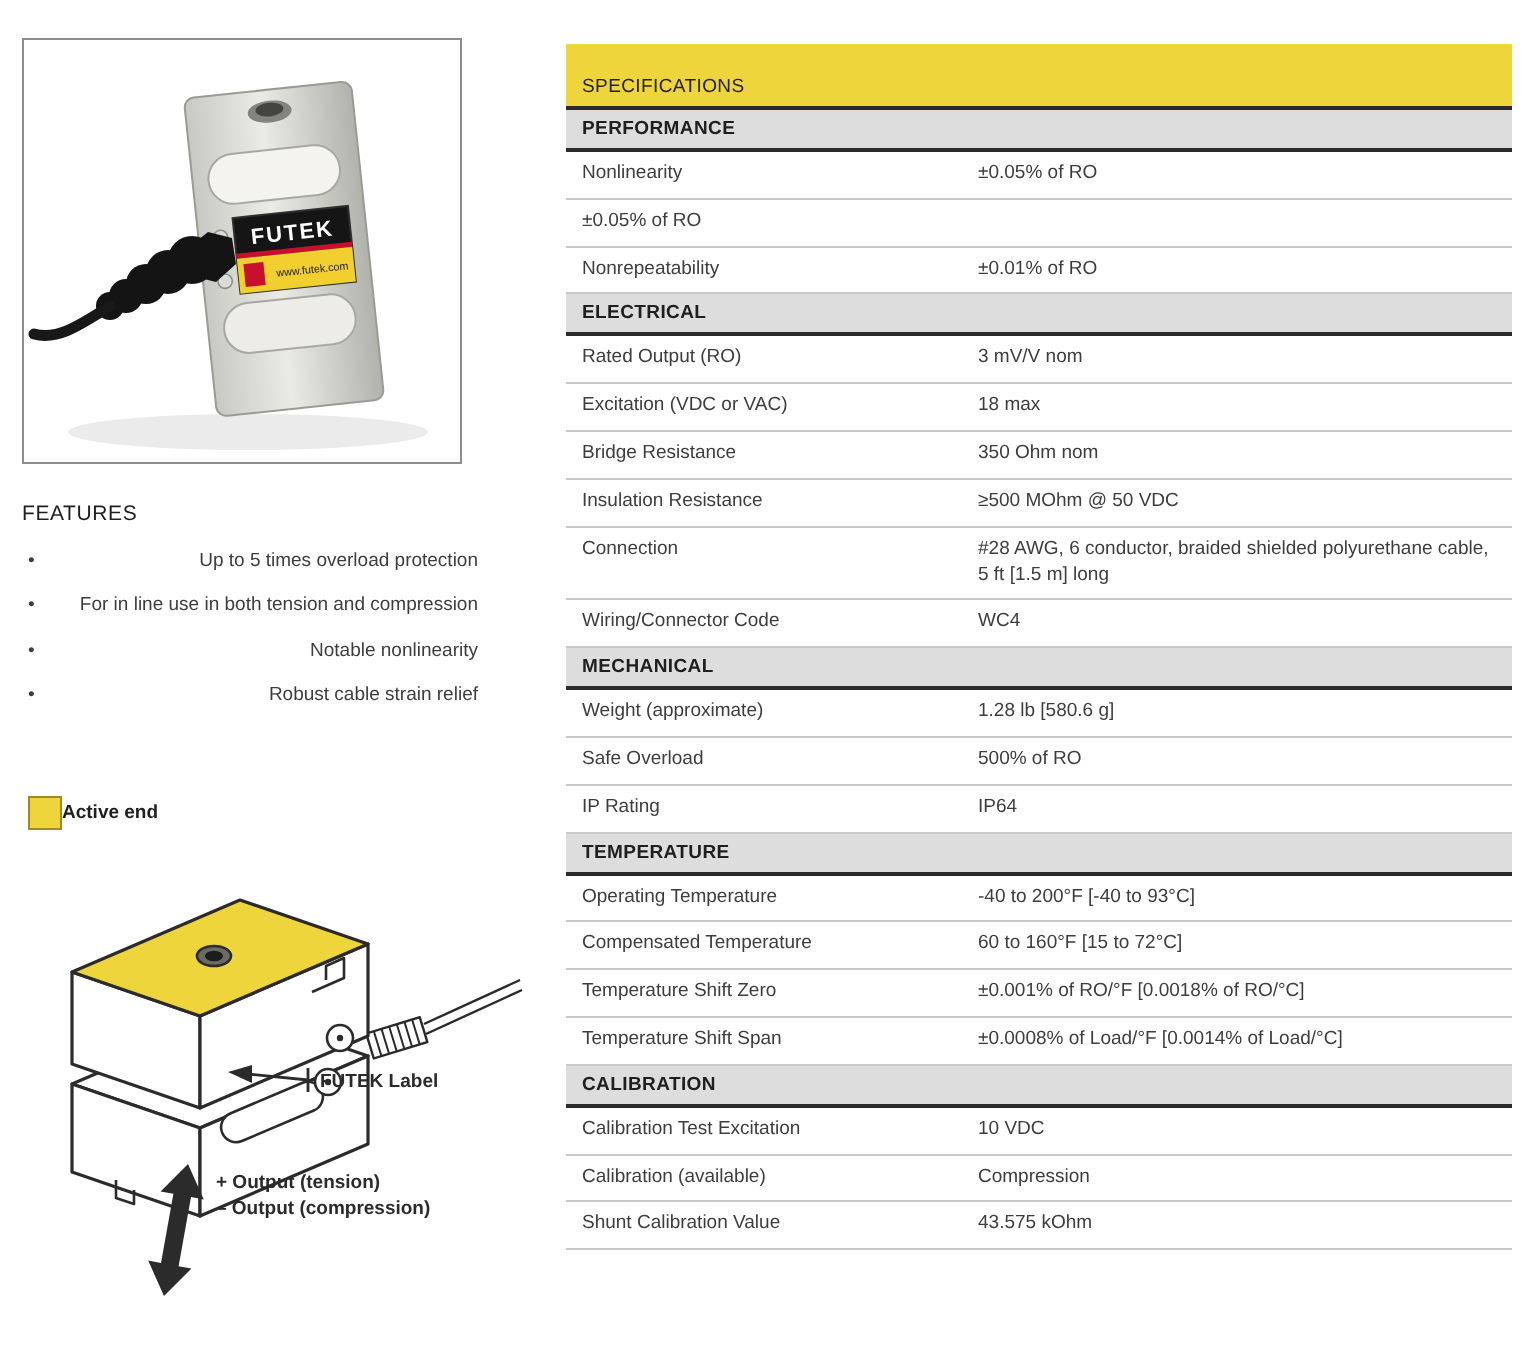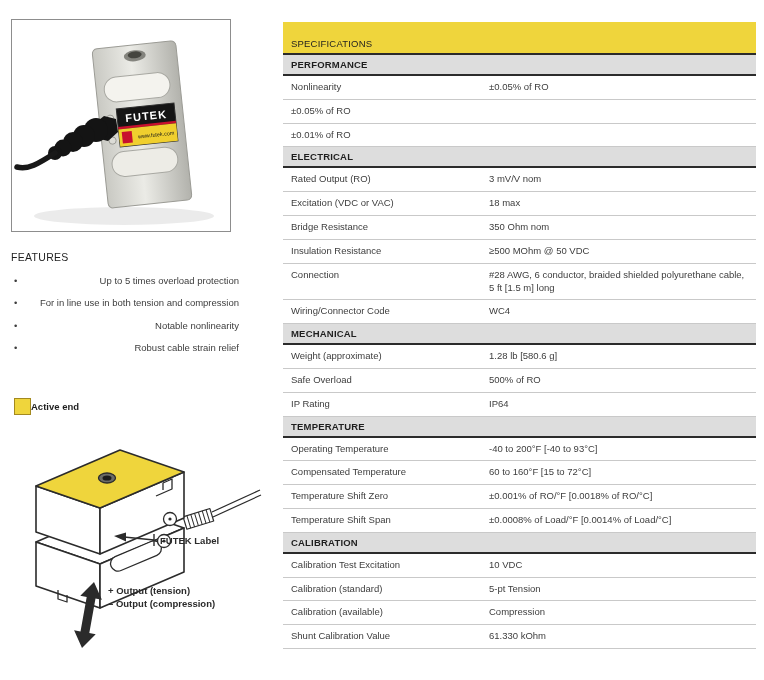--- a/index.html
+++ b/index.html
@@ -169,20 +169,21 @@
   <div class="spec-row">
     <div class="cell label">Nonlinearity</div>
     <div class="cell value">±0.05% of RO</div>
   </div>
 
   <div class="spec-row">
     <div class="cell value">±0.05% of RO</div>
   </div>
 
   <div class="spec-row">
+    <div class="cell label">Nonrepeatability</div>
     <div class="cell value">±0.01% of RO</div>
   </div>
 </div>
   </div>
 
   <div class="section">
     <div class="section-bar"><span class="section-name">ELECTRICAL</span></div>
     <div class="rows">
   <div class="spec-row">
     <div class="cell label">Rated Output (RO)</div>
@@ -263,30 +264,26 @@
   </div>
 
   <div class="section">
     <div class="section-bar"><span class="section-name">CALIBRATION</span></div>
     <div class="rows">
   <div class="spec-row">
     <div class="cell label">Calibration Test Excitation</div>
     <div class="cell value">10 VDC</div>
   </div>
 
-  <div class="spec-row">
-    <div class="cell label">Calibration (standard)</div>
-    <div class="cell value">5-pt Tension</div>
-  </div>
 
   <div class="spec-row">
     <div class="cell label">Calibration (available)</div>
     <div class="cell value">Compression</div>
   </div>
 
   <div class="spec-row">
     <div class="cell label">Shunt Calibration Value</div>
-    <div class="cell value">61.330 kOhm</div>
+    <div class="cell value">43.575 kOhm</div>
   </div>
 </div>
   </div>
 </div>
 </div>
 
 </body></html>

